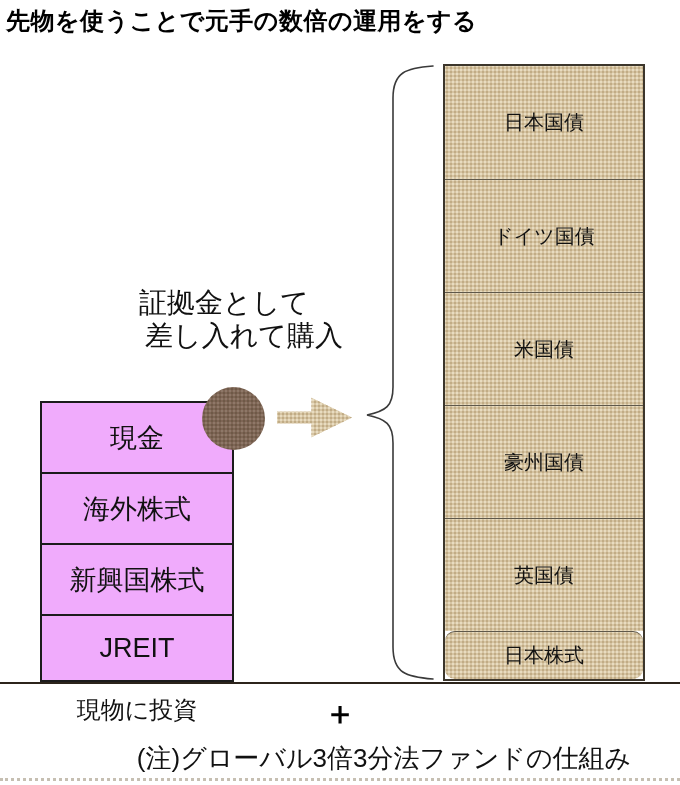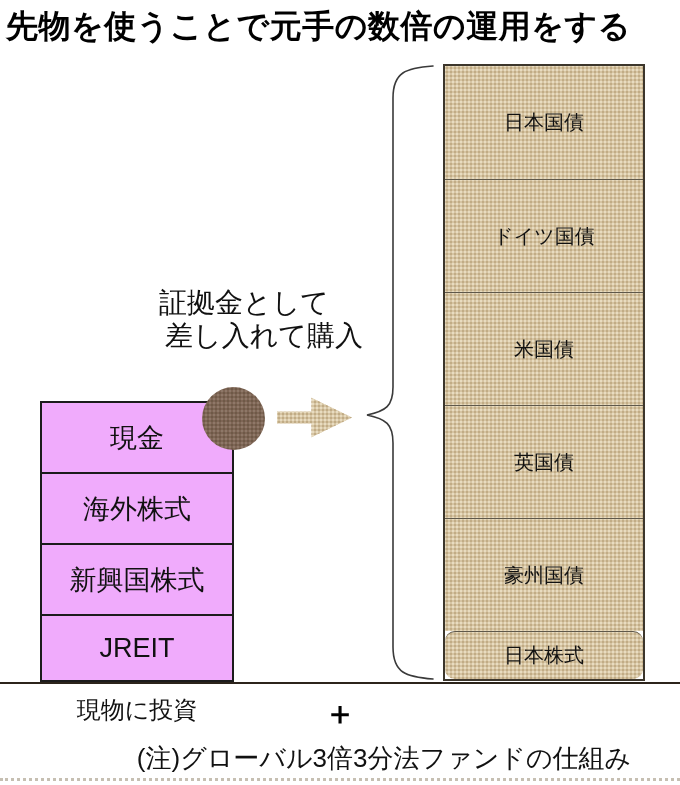--- a/index.html
+++ b/index.html
@@ -21,27 +21,27 @@
     background-color:#7e6555;
     background-image:
       radial-gradient(#6e5947 1px, rgba(0,0,0,0) 1.15px),
       radial-gradient(#8e7868 1px, rgba(0,0,0,0) 1.15px);
     background-size:4px 4px;
     background-position:0 0, 2px 2px;
   }
   
   .title {
     position:absolute; left:6px; top:6px; width:670px;
-    font-size:32px; font-weight:bold; letter-spacing:0.5px; line-height:1.25;
+    font-size:24px; font-weight:bold; letter-spacing:0.5px; line-height:1.25;
     color:#000000; white-space:nowrap;
   }
   
   .annotation {
     position:absolute; left:139px; top:286px;
-    font-size:28px; line-height:33px; color:#111;margin-left:20px;
+    font-size:28px; line-height:33px; color:#111;
   }
   .annotation .line2 { padding-left:6px; }
   
   .left-stack {
     position:absolute; left:40px; top:401px; width:194px; height:281px;
     border:2px solid #1c1c1c; display:flex; flex-direction:column;
   }
   .left-stack .cell {
     flex:1 1 auto; display:flex; align-items:center; justify-content:center;
     font-size:27px; background:#f0abfc; border-top:2px solid #1c1c1c;
@@ -116,22 +116,22 @@
   <div class="arrow tex-tan"></div>
 
   <svg class="brace" width="72" height="622" viewBox="0 0 72 622">
     <path d="M 69 4 C 42 6 29 10 29 36 L 29 325 C 29 344 22 349 3 353 C 22 357 29 362 29 381 L 29 585 C 29 611 42 615 69 617" fill="none" stroke="#3a3a3a" stroke-width="1.6" stroke-linecap="round"></path>
   </svg>
 
   <div class="right-stack">
     <div class="cell h-tall tex-tan">日本国債</div>
     <div class="cell h-tall tex-tan">ドイツ国債</div>
     <div class="cell h-tall tex-tan">米国債</div>
+    <div class="cell h-tall tex-tan">豪州国債</div>
     <div class="cell h-tall tex-tan">英国債</div>
-    <div class="cell h-tall tex-tan">豪州国債</div>
     <div class="cell h-short tex-tan">日本株式</div>
   </div>
 
   <div class="baseline"></div>
 
   <div class="footer-label spot">現物に投資</div>
   <div class="plus">＋</div>
 
   <div class="note">(注)グローバル3倍3分法ファンドの仕組み</div>
 

